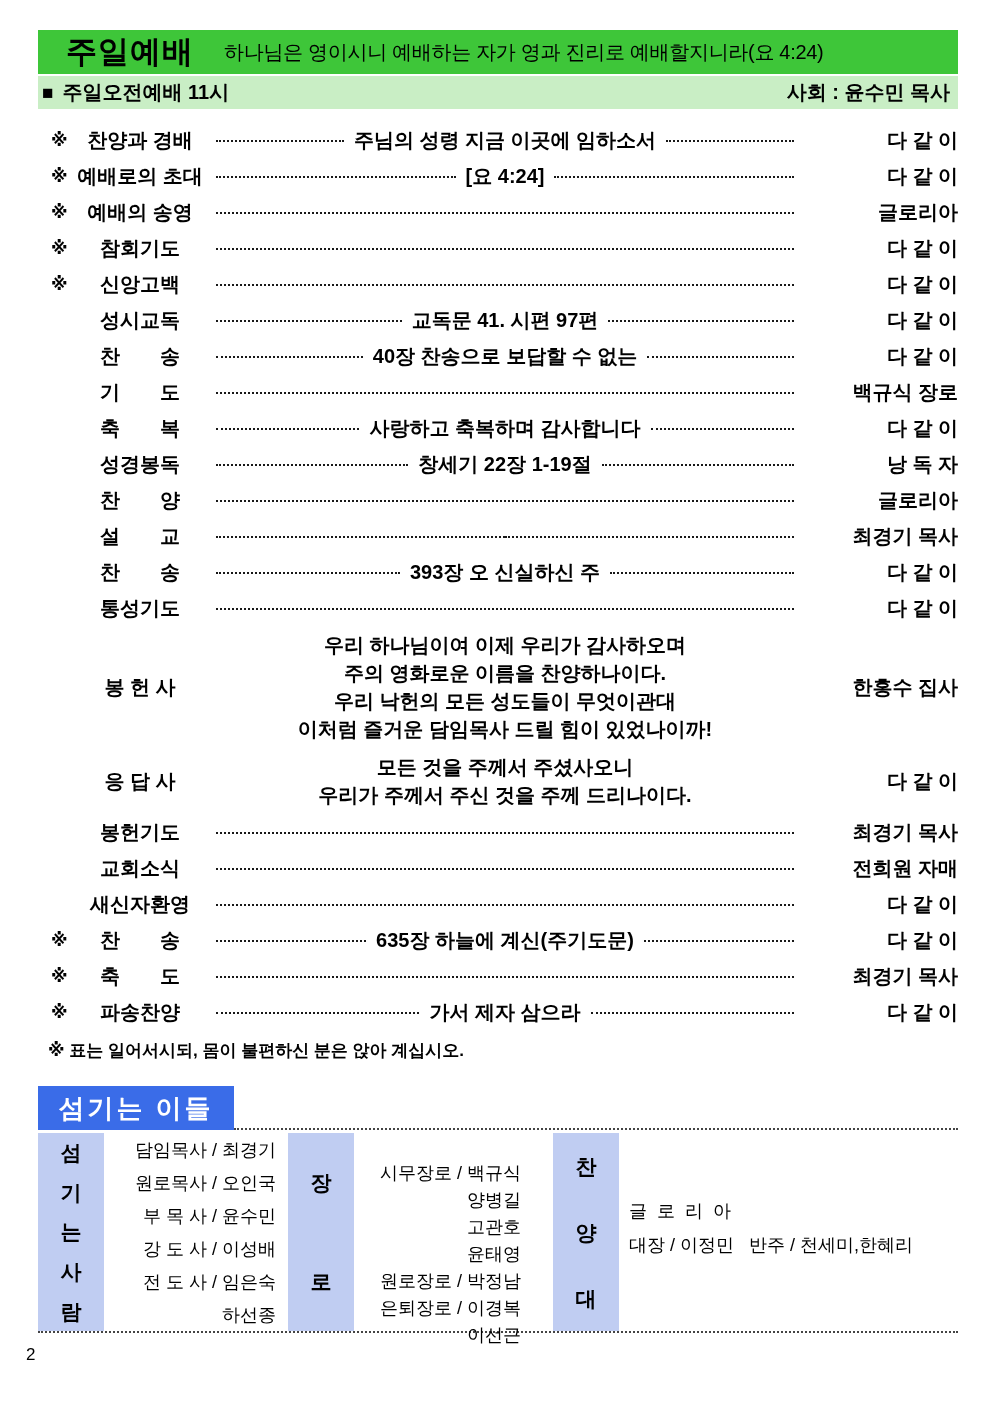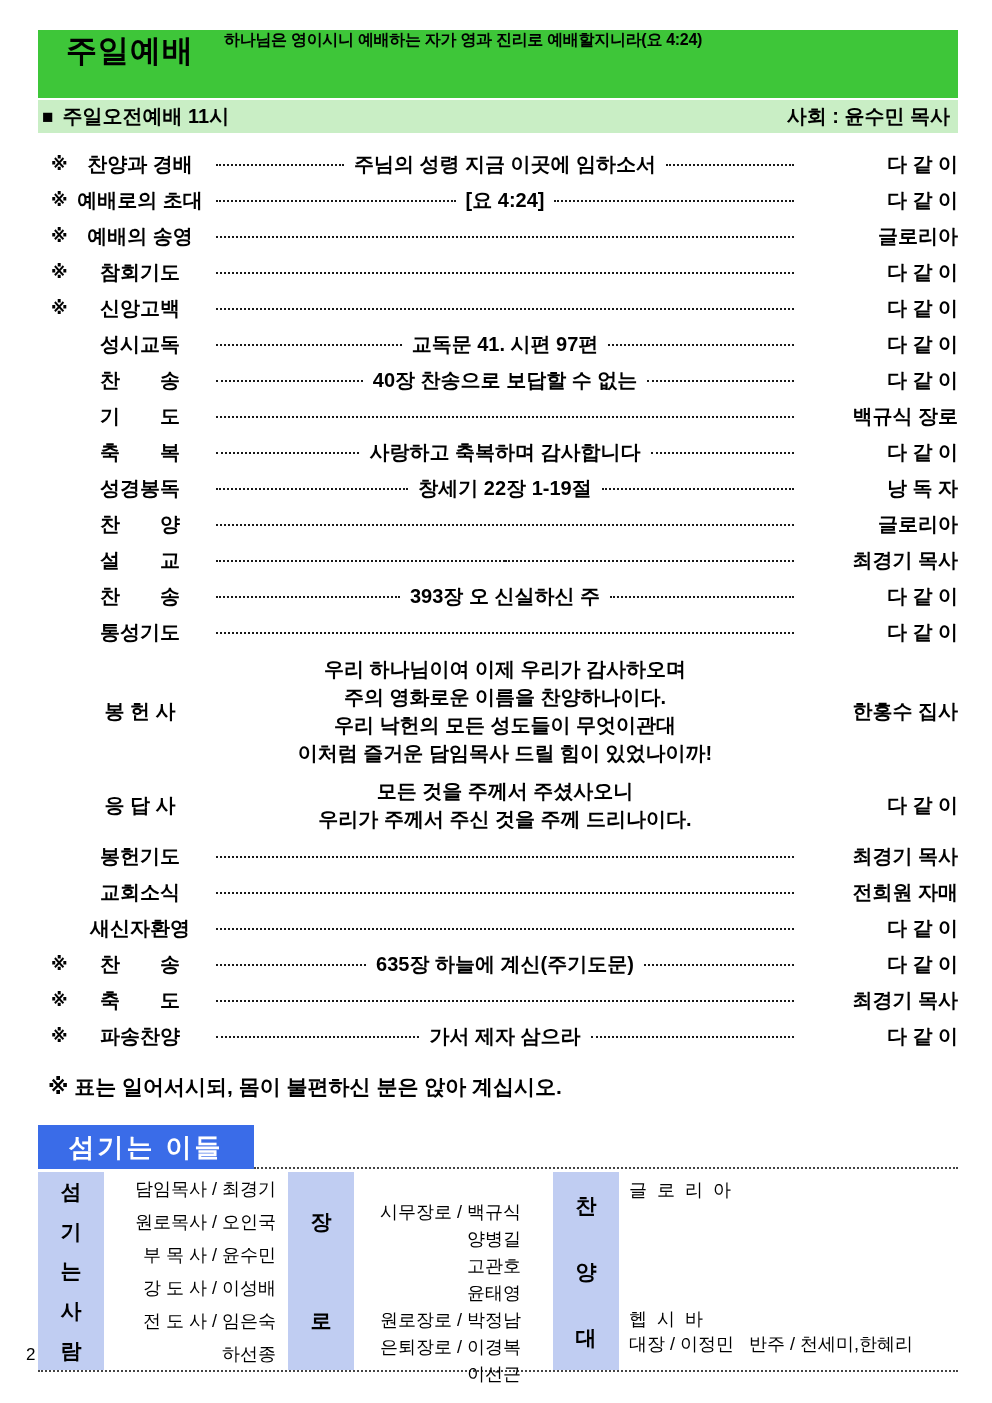--- a/index.html
+++ b/index.html
@@ -8,60 +8,60 @@
   *{box-sizing:border-box;}
   html,body{margin:0;padding:0;}
   body{
     width:992px;height:1403px;background:#fff;color:#000;
     font-family:"Liberation Sans","DejaVu Sans",sans-serif;
     position:relative;overflow:hidden;
   }
   .page{padding:30px 34px 0 38px;}
 
   
-  .banner{display:flex;align-items:flex-start;background:var(--green);height:68px;}
+  .banner{display:flex;align-items:center;background:var(--green);height:44px;}
   .banner-title{font-size:31px;font-weight:bold;padding:0 30px 0 28px;letter-spacing:1px;white-space:pre;}
-  .banner-verse{font-size:16px;font-weight:bold;white-space:pre;letter-spacing:-0.3px;}
+  .banner-verse{font-size:20px;font-weight:normal;white-space:pre;letter-spacing:-0.3px;}
 
   .subbar{display:flex;align-items:center;background:var(--lgreen);height:33px;margin-top:2px;
           font-size:20px;font-weight:bold;padding:0 8px 0 4px;}
   .subbar .bullet{font-size:19px;margin-right:9px;line-height:1;}
   .subbar .spacer{flex:1;}
   .subbar .left,.subbar .right-t{white-space:pre;}
 
   
   #service-list{margin-top:13px;}
   .srow{display:flex;align-items:center;min-height:36px;font-size:20px;font-weight:bold;}
   .star{width:36px;padding-left:13px;font-size:17px;flex:none;}
   .label{width:132px;text-align:center;white-space:pre;flex:none;}
   .mid{flex:1;display:flex;align-items:center;min-width:0;margin:0 12px 0 10px;}
   .leader{flex:1;border-top:2px dotted #181818;transform:translateY(1px);min-width:10px;}
   .center{white-space:pre;padding:0 10px;}
   .mid.stack{display:block;text-align:center;margin:5px 12px 5px 10px;}
   .bline{line-height:28px;white-space:pre;}
   .right{width:152px;text-align:right;white-space:pre;flex:none;}
 
-  .note{margin-top:19px;font-size:21px;font-weight:bold;padding-left:10px;white-space:pre;}
+  .note{margin-top:9px;font-size:17px;font-weight:bold;padding-left:10px;white-space:pre;}
 
   
   .servants{margin-top:24px;}
   .sv-header{display:flex;}
-  .sv-title{background:var(--blue);color:#fff;width:216px;height:44px;display:flex;align-items:center;
+  .sv-title{background:var(--blue);color:#fff;width:196px;height:44px;display:flex;align-items:center;
             justify-content:center;font-size:26px;font-weight:bold;letter-spacing:3px;white-space:pre;}
   .sv-leader{flex:1;border-bottom:2px dotted #444;align-self:flex-end;}
 
   .sv-table{display:flex;height:200px;border-bottom:2px dotted #444;margin-top:3px;}
   .colh{width:66px;background:var(--cellblue);display:flex;flex-direction:column;justify-content:space-around;
         align-items:center;font-size:21px;font-weight:bold;flex:none;}
   .vch{line-height:1;}
   .cellc{display:flex;flex-direction:column;justify-content:space-around;font-size:18px;}
   #c1c{width:184px;padding-right:12px;text-align:right;}
   #c2c{width:189px;padding-right:22px;text-align:right;margin-top:27px;}
   #c3h{margin-left:10px;}
-  #c3c{flex:1;padding:6px 0 4px 10px;justify-content:space-between;}
+  #c3c{flex:1;padding:6px 0 4px 10px;justify-content:center;}
   .tline{white-space:pre;}
   #c1c .tline{line-height:32px;}
   #c2c .tline{line-height:27px;}
   .group{margin-bottom:9px;}
   .group .tline{line-height:25px;}
   .gtitle{line-height:25px;white-space:pre;}
 
   .pagenum{position:absolute;left:26px;top:1345px;font-size:17px;}
 </style>
 </head>
@@ -322,21 +322,20 @@
       <div class="colh" id="c3h">
           <span class="vch">찬</span>
           <span class="vch">양</span>
           <span class="vch">대</span>
         </div>
       <div class="cellc" id="c3c">
           <div class="group">
             <div class="gtitle">글  로  리  아</div>
           </div>
           <div class="group">
-            <div class="gtitle">헵  시  바</div>
             <div class="tline">대장 / 이정민   반주 / 천세미,한혜리</div>
           </div>
         </div>
     </div>
   </div>
 
 </div>
 
 <div class="pagenum">2</div>
 

